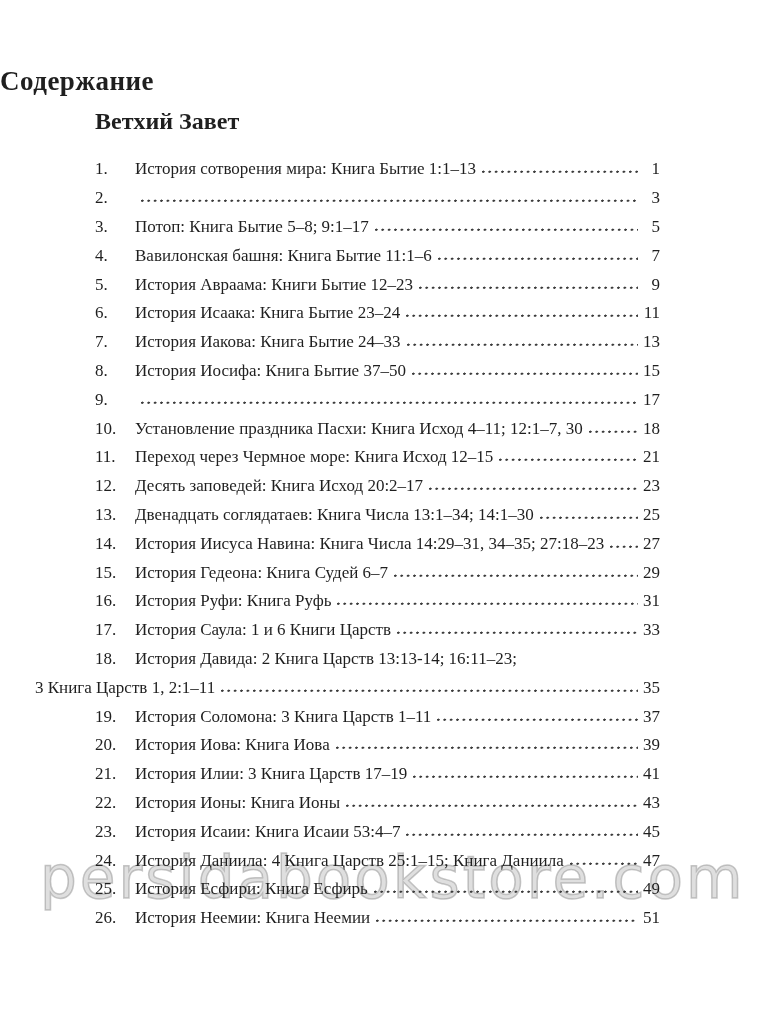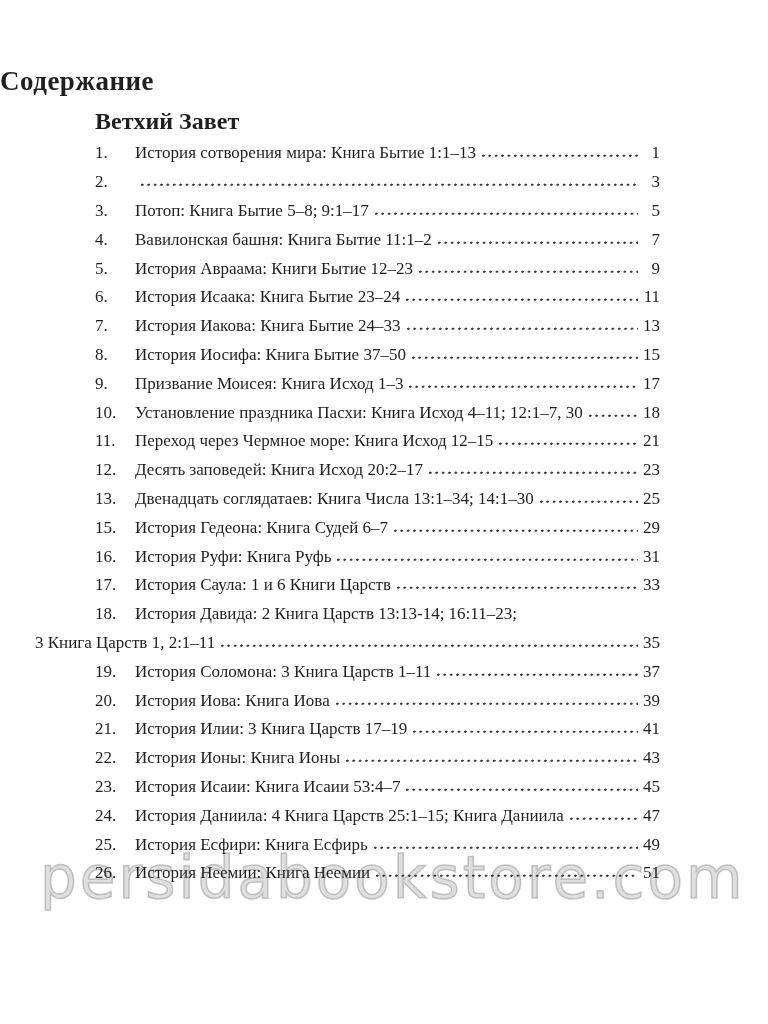--- a/index.html
+++ b/index.html
@@ -17,21 +17,21 @@
     user-select:none;
   }
   .doc-title{
     position:absolute;top:66px;left:0;right:100px;z-index:1;
     font-size:27px;font-weight:700;letter-spacing:0.5px;
   }
   .content{
     position:absolute;top:108px;left:95px;width:565px;z-index:1;
   }
   .section-heading{
-    font-size:24px;font-weight:700;line-height:1.1;margin:0 0 5px 0;
+    font-size:24px;font-weight:700;line-height:1.1;margin:0 0 21px 0;
   }
   .toc-row{
     display:flex;align-items:baseline;height:28.8px;font-size:17px;line-height:28.8px;
   }
   .toc-row .num{flex:none;width:40px;}
   .toc-row .title{flex:none;white-space:nowrap;}
   .toc-row .leader{
     flex:1;min-width:6px;height:5px;margin:0 4px 0 6px;
     background-image:radial-gradient(circle at 1.3px 1.7px, #3c3c3c 1.05px, rgba(0,0,0,0) 1.35px);
     background-size:6.4px 4px;background-repeat:repeat-x;background-position:0 100%;
@@ -69,21 +69,21 @@
 
       <div class="toc-row">
         <span class="num">3.</span>
         <span class="title">Потоп: Книга Бытие 5–8; 9:1–17</span>
         <span class="leader"></span>
         <span class="pg">5</span>
       </div>
 
       <div class="toc-row">
         <span class="num">4.</span>
-        <span class="title">Вавилонская башня: Книга Бытие 11:1–2</span>
+        <span class="title">Вавилонская башня: Книга Бытие 11:1–6</span>
         <span class="leader"></span>
         <span class="pg">7</span>
       </div>
 
       <div class="toc-row">
         <span class="num">5.</span>
         <span class="title">История Авраама: Книги Бытие 12–23</span>
         <span class="leader"></span>
         <span class="pg">9</span>
       </div>
@@ -104,21 +104,20 @@
 
       <div class="toc-row">
         <span class="num">8.</span>
         <span class="title">История Иосифа: Книга Бытие 37–50</span>
         <span class="leader"></span>
         <span class="pg">15</span>
       </div>
 
       <div class="toc-row">
         <span class="num">9.</span>
-        <span class="title">Призвание Моисея: Книга Исход 1–3</span>
         <span class="leader"></span>
         <span class="pg">17</span>
       </div>
 
       <div class="toc-row">
         <span class="num">10.</span>
         <span class="title">Установление праздника Пасхи: Книга Исход 4–11; 12:1–7, 30</span>
         <span class="leader"></span>
         <span class="pg">18</span>
       </div>
@@ -137,20 +136,26 @@
         <span class="pg">23</span>
       </div>
 
       <div class="toc-row">
         <span class="num">13.</span>
         <span class="title">Двенадцать соглядатаев: Книга Числа 13:1–34; 14:1–30</span>
         <span class="leader"></span>
         <span class="pg">25</span>
       </div>
 
+      <div class="toc-row">
+        <span class="num">14.</span>
+        <span class="title">История Иисуса Навина: Книга Числа 14:29–31, 34–35; 27:18–23</span>
+        <span class="leader"></span>
+        <span class="pg">27</span>
+      </div>
 
       <div class="toc-row">
         <span class="num">15.</span>
         <span class="title">История Гедеона: Книга Судей 6–7</span>
         <span class="leader"></span>
         <span class="pg">29</span>
       </div>
 
       <div class="toc-row">
         <span class="num">16.</span>

